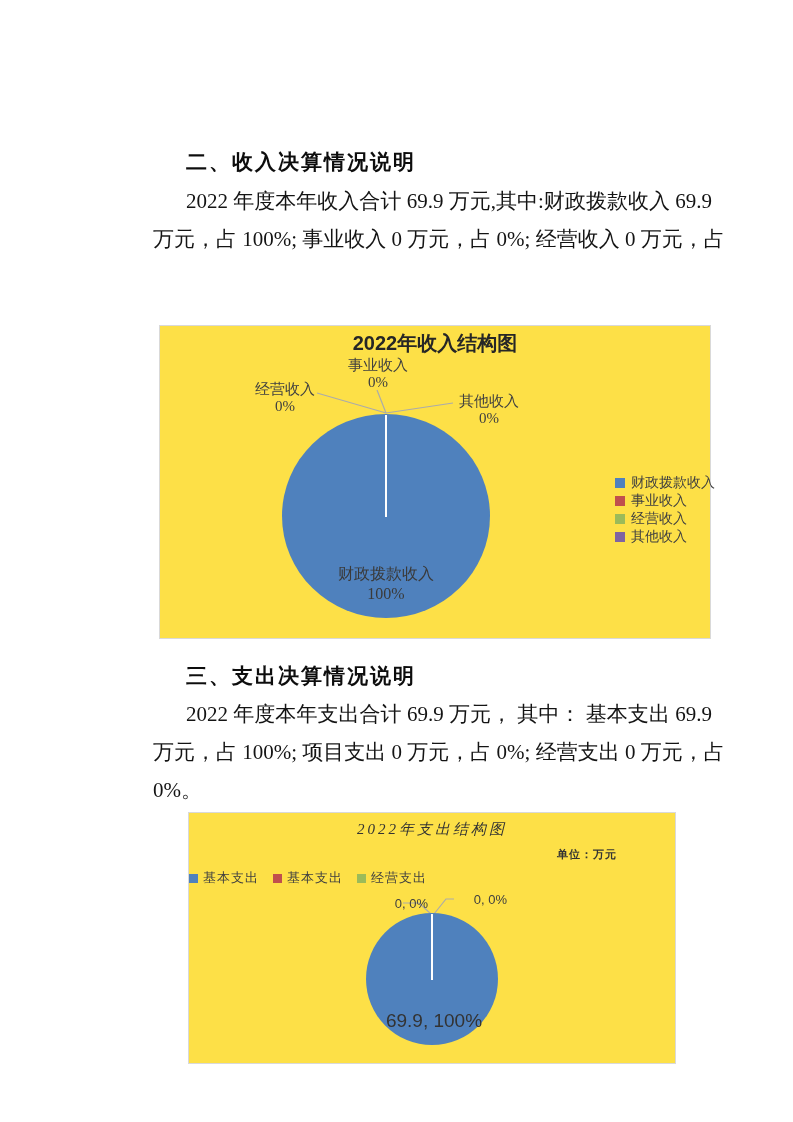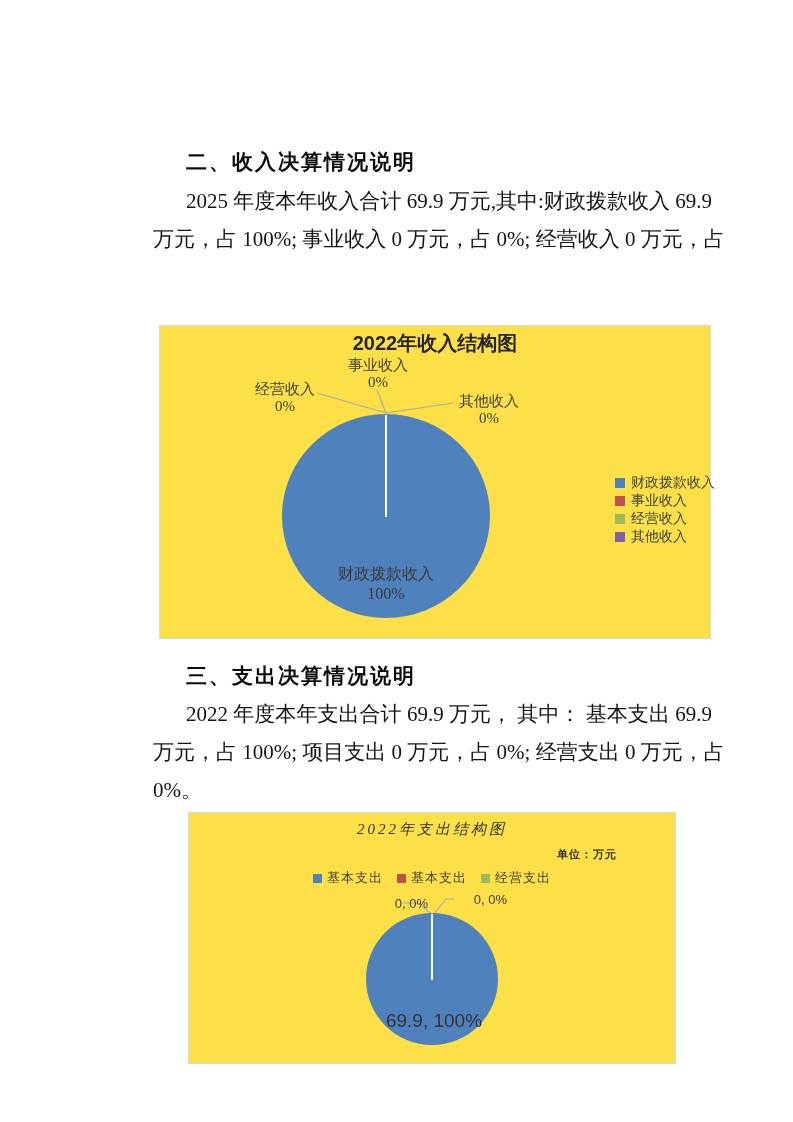--- a/index.html
+++ b/index.html
@@ -46,21 +46,21 @@
   .inner-label {
     position: absolute; text-align: center; color: #3a3a3a;
     font-size: 16px; line-height: 20px; white-space: nowrap;
   }
   .legend-v { position: absolute; }
   .legend-item { display: flex; align-items: center; height: 18px; }
   .legend-swatch { width: 10px; height: 10px; margin-right: 6px; flex: 0 0 auto; }
   .legend-label { font-size: 14px; color: #404040; white-space: nowrap; }
   .legend-h {
     position: absolute; left: 0; width: 100%;
-    display: flex; justify-content: center; align-items: center; gap: 14px;
+    display: flex; align-items: center; gap: 14px;
   }
   .legend-h .legend-swatch { width: 9px; height: 9px; margin-right: 5px; }
   .legend-h .legend-label { font-size: 13px; letter-spacing: 1px; }
   .unit-note {
     position: absolute; right: 58px; top: 34px;
     font-size: 11px; font-weight: bold; color: #333; letter-spacing: 1px;
   }
   .c2-callout {
     position: absolute; font-size: 13px; color: #404040;
     text-align: right; white-space: nowrap;
@@ -73,21 +73,21 @@
   }
 </style>
 </head>
 <body>
 
 <div class="page">
 
   <div class="heading" style="top:148px">二、收入决算情况说明</div>
 
   <div class="para" style="top:182px">
-    <div class="body-line first">2025 年度本年收入合计 69.9 万元,其中:财政拨款收入 69.9</div>
+    <div class="body-line first">2022 年度本年收入合计 69.9 万元,其中:财政拨款收入 69.9</div>
     <div class="body-line">万元，占 100%; 事业收入 0 万元，占 0%; 经营收入 0 万元，占</div>
   </div>
 
   <div class="chart-box" style="left:123px; top:325px; width:552px; height:314px">
 
     <svg width="552" height="314" viewBox="0 0 552 314">
 
       <line x1="157" y1="67" x2="226" y2="87" stroke="#ababab" stroke-width="1.2"></line>
       <line x1="217" y1="64" x2="226" y2="87" stroke="#ababab" stroke-width="1.2"></line>
       <line x1="226" y1="87" x2="293" y2="77" stroke="#ababab" stroke-width="1.2"></line>

